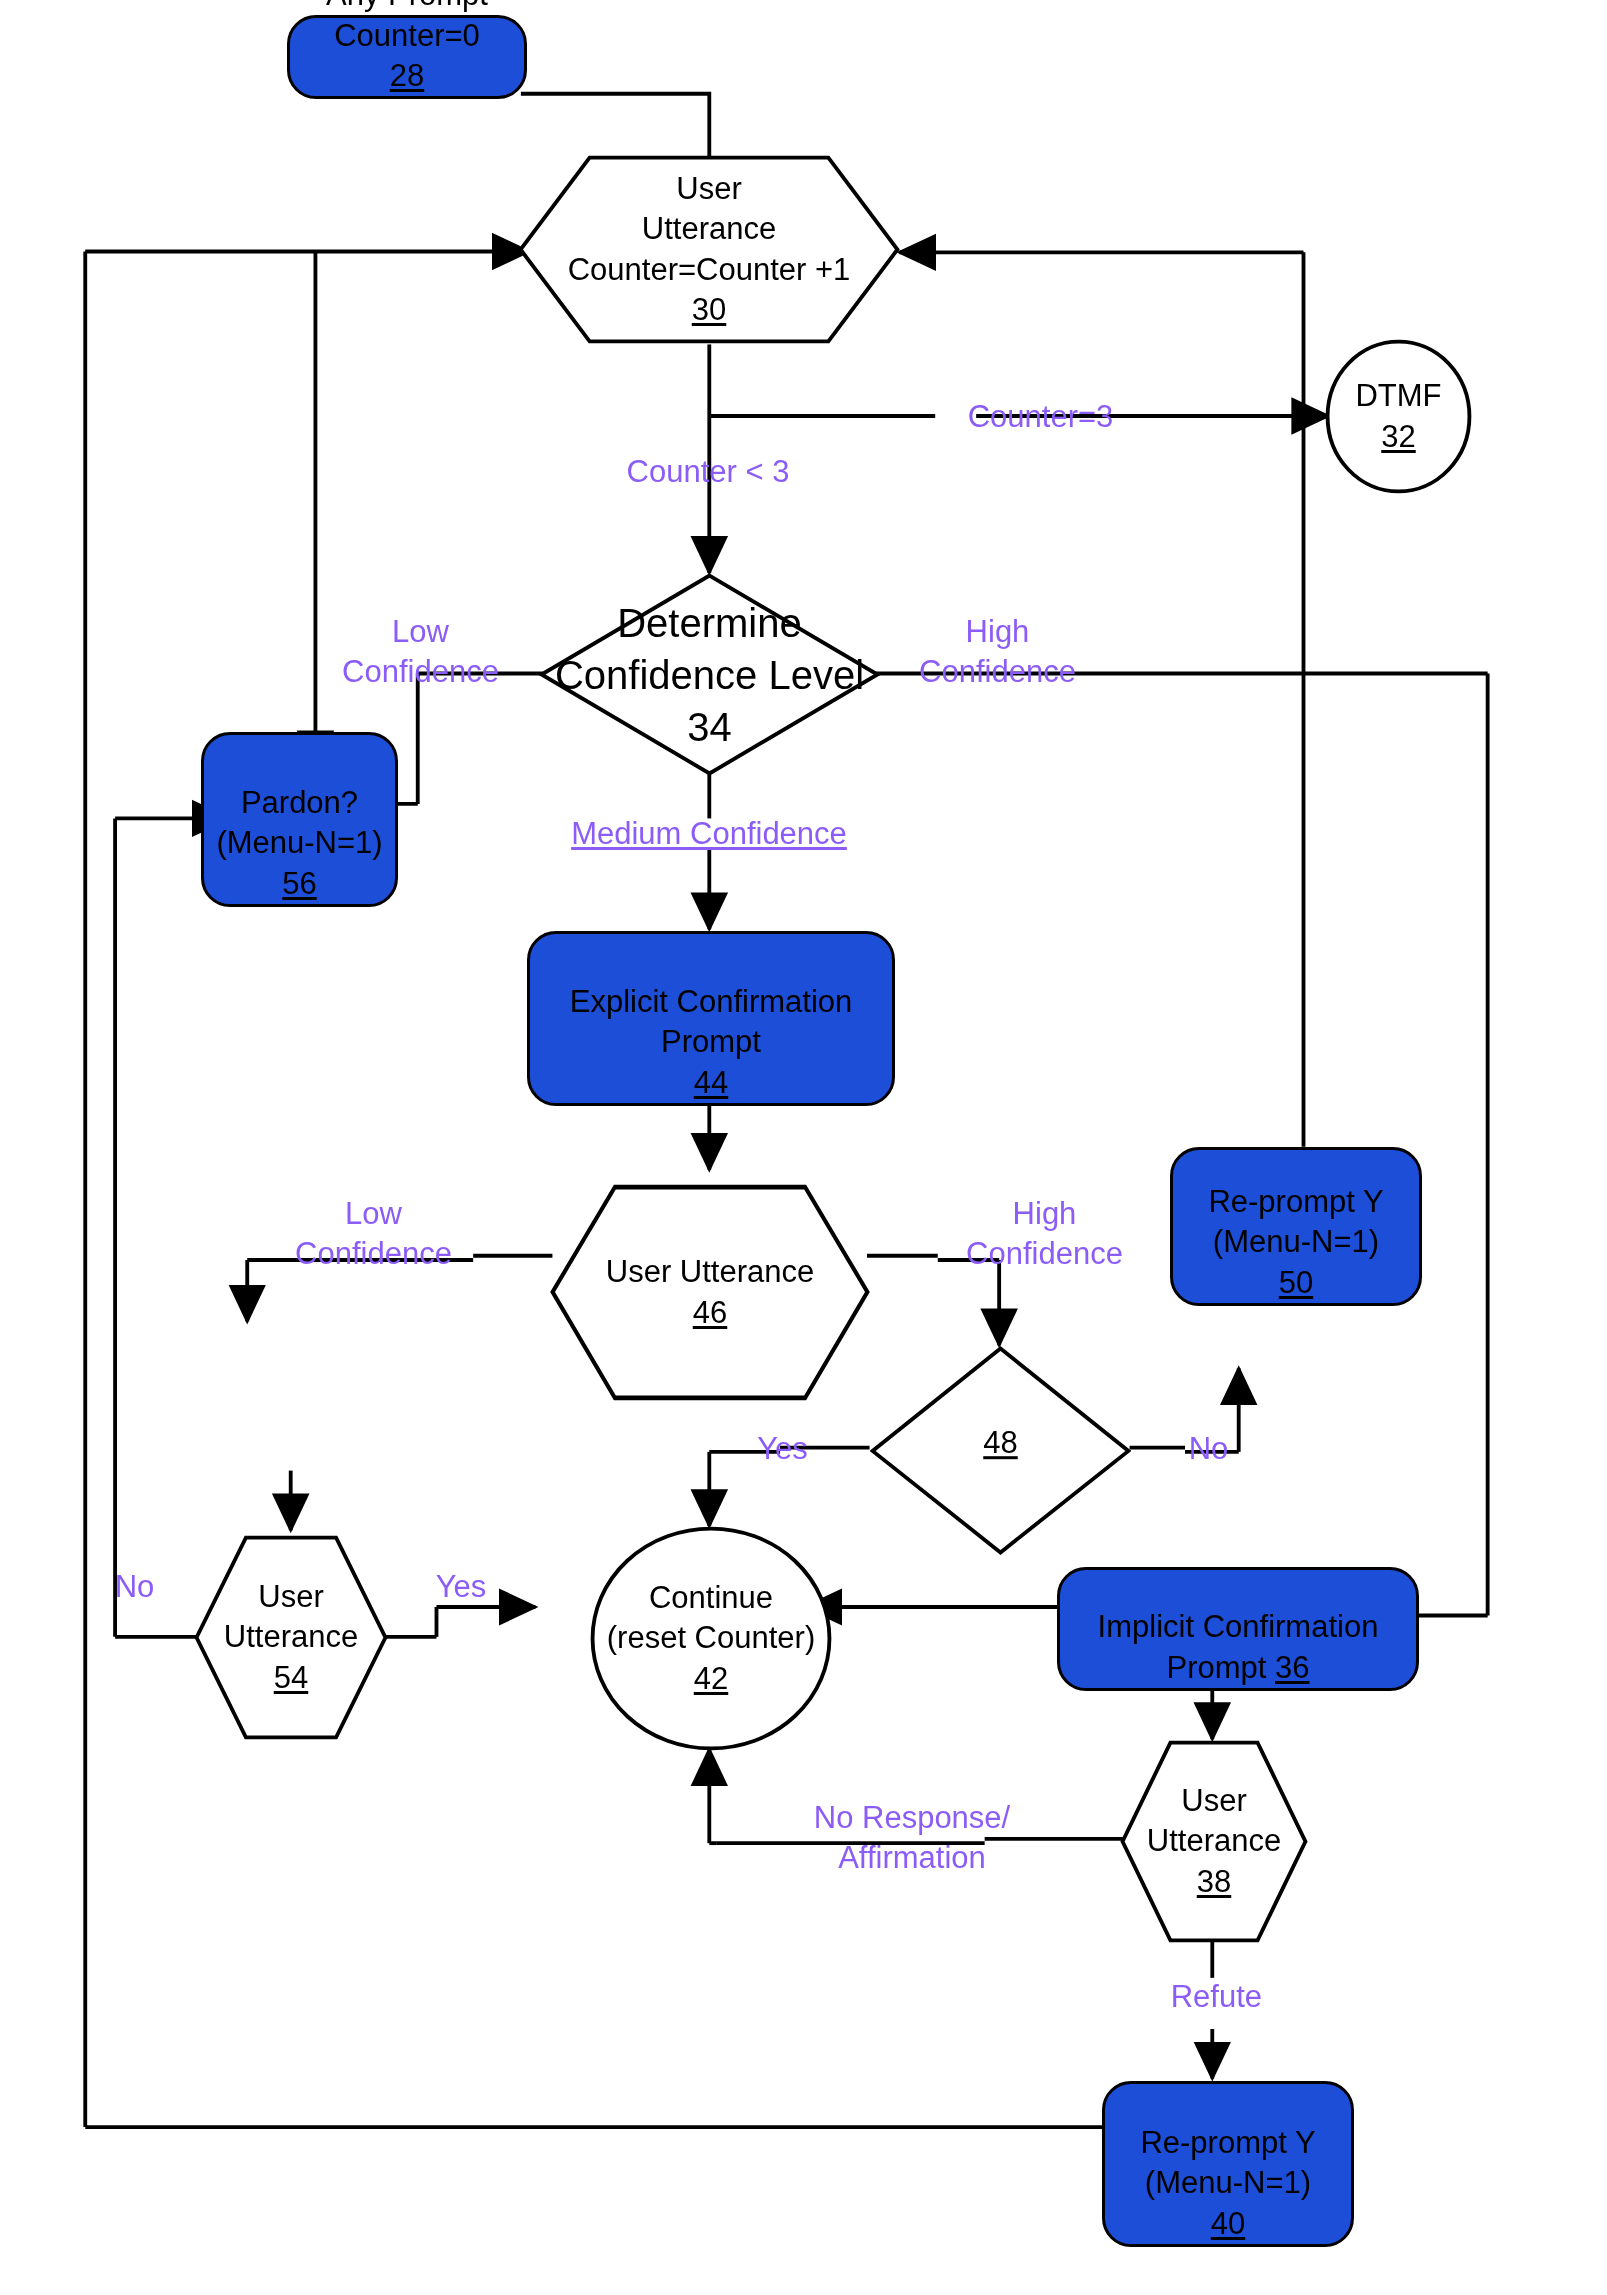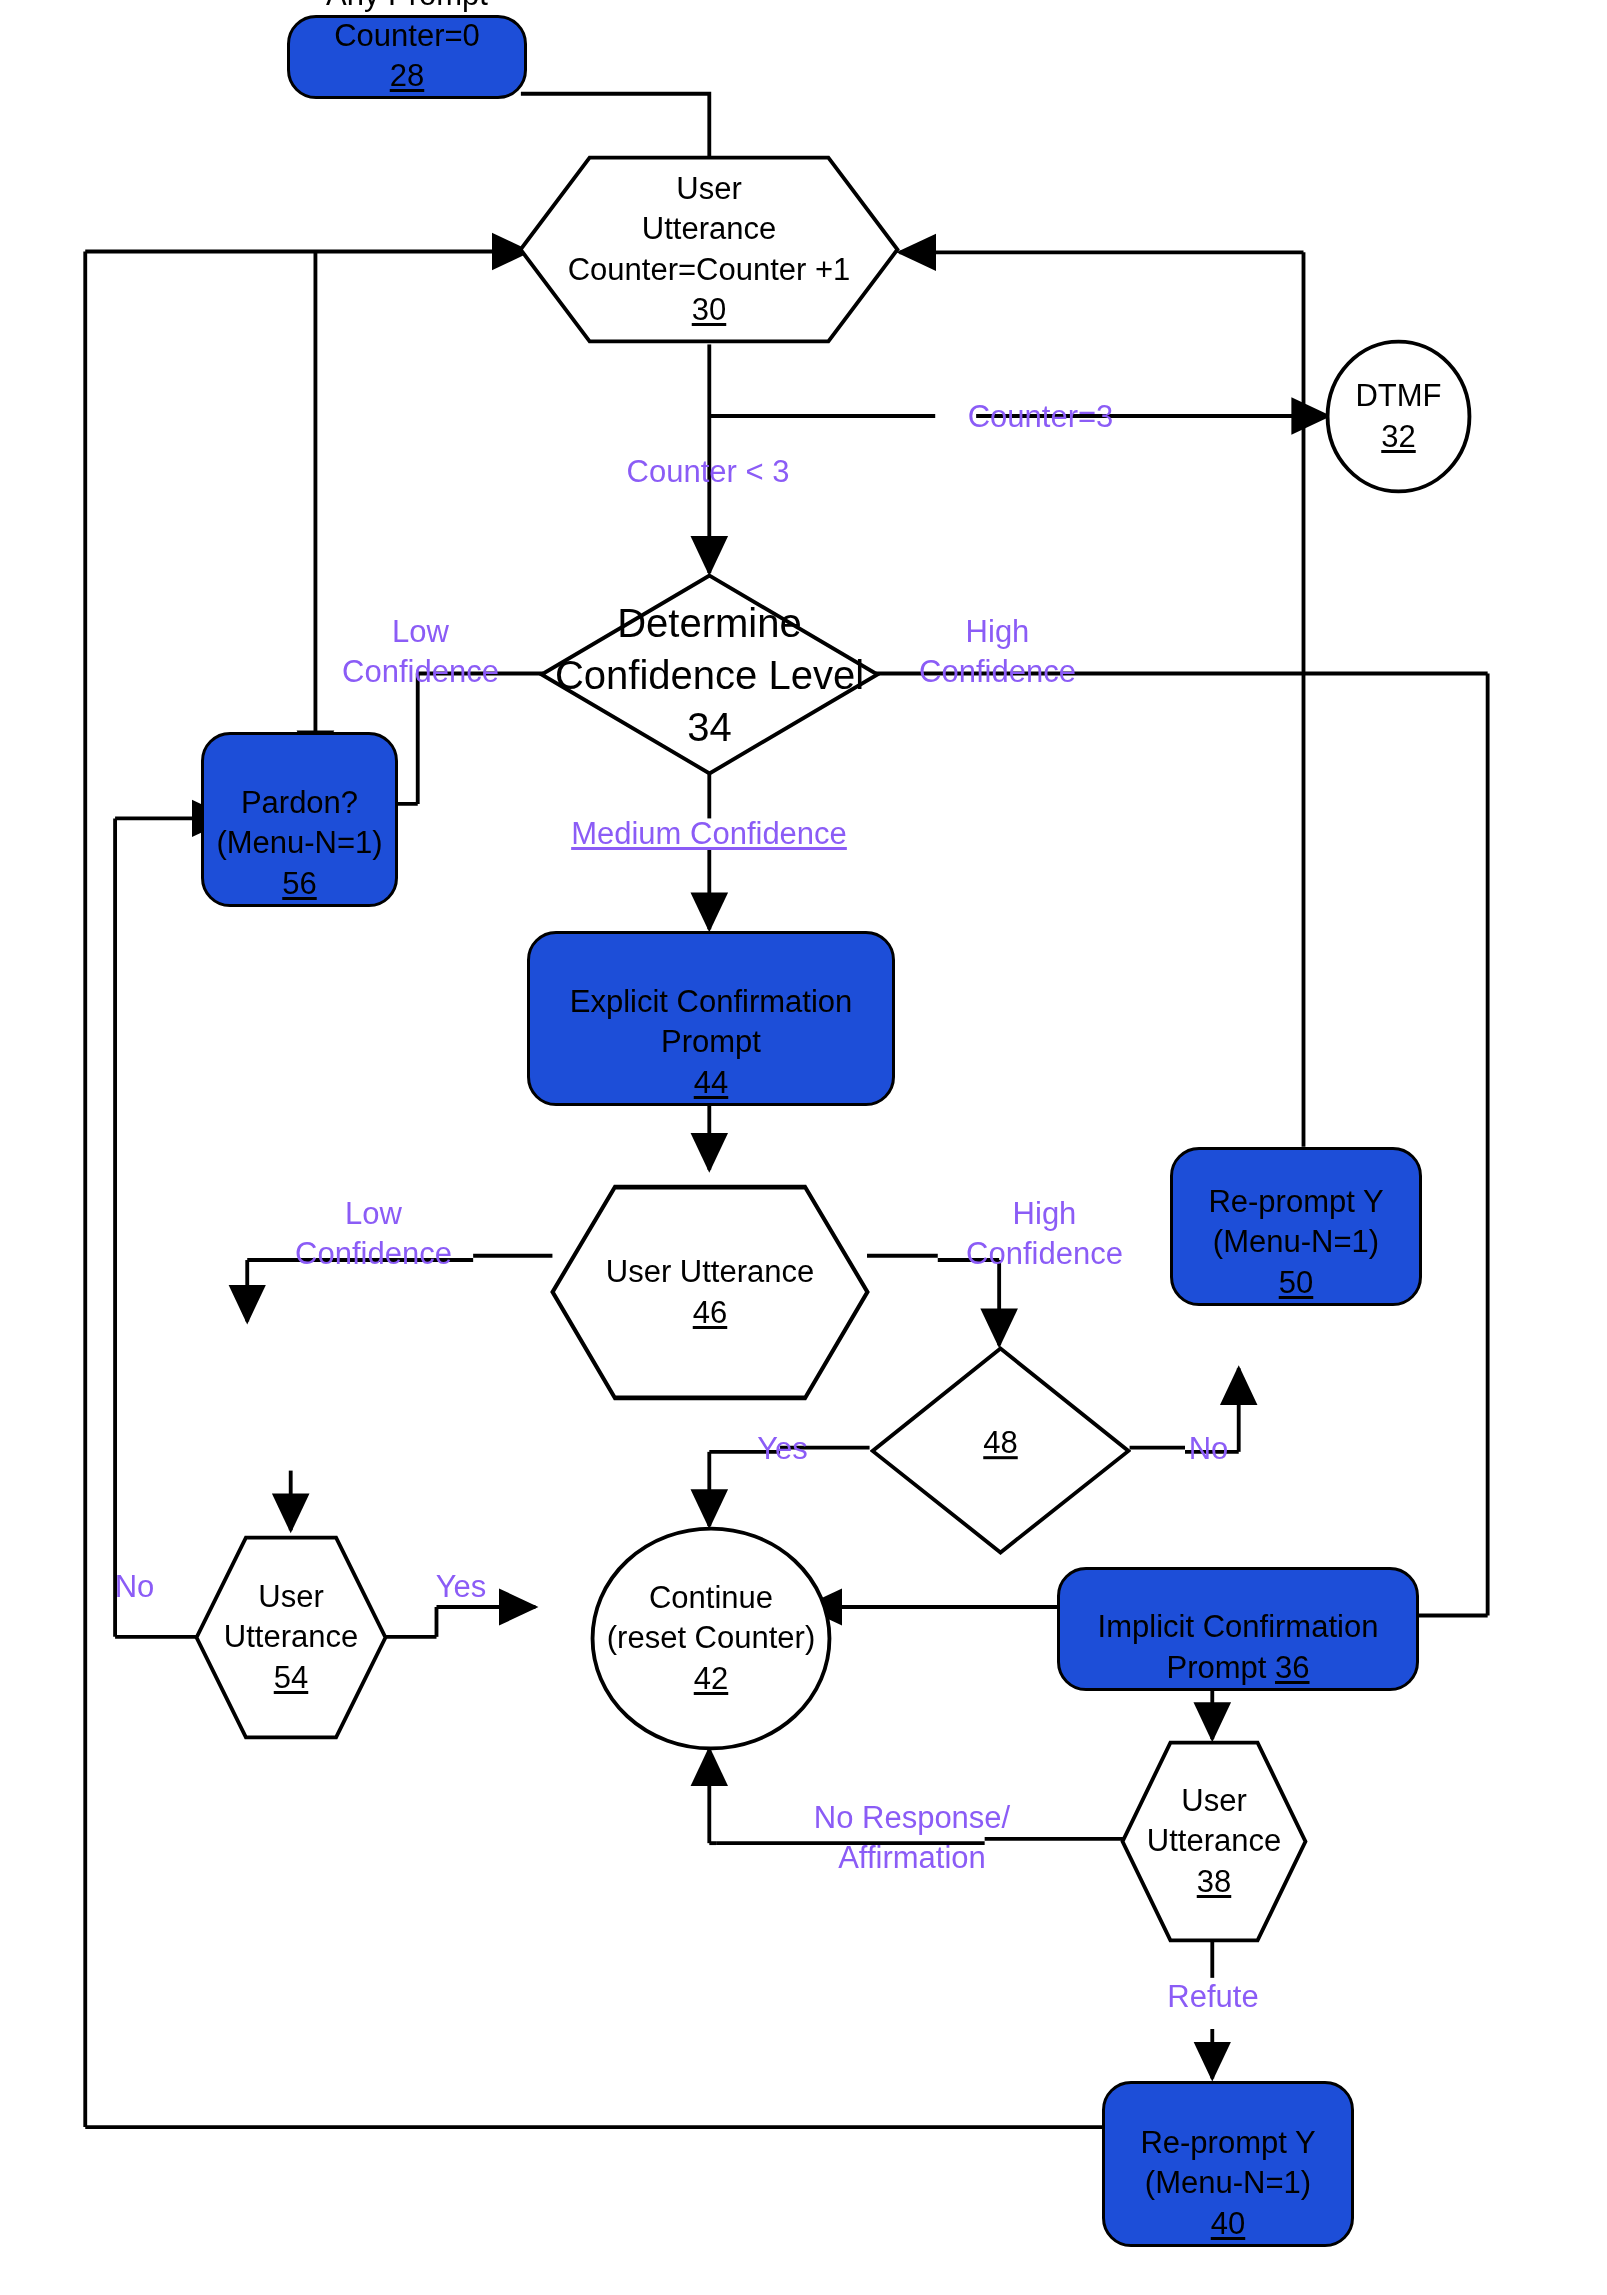--- a/index.html
+++ b/index.html
@@ -252,16 +252,16 @@
   <div class="lbl f36" style="left:740px;top:1429px;width:85px;">Yes</div>
 
   <div class="lbl f36" style="left:1170px;top:1429px;width:77px;">No</div>
 
   <div class="lbl f36" style="left:420px;top:1567px;width:82px;">Yes</div>
 
   <div class="lbl f36" style="left:96px;top:1567px;width:77px;">No</div>
 
   <div class="lbl f36" style="left:767px;top:1798px;width:290px;">No Response/<br>Affirmation</div>
 
-  <div class="lbl f36" style="left:1132px;top:1977px;width:162px;">Refute</div>
+  <div class="lbl f36" style="left:1100px;top:1977px;width:162px;text-align:right;">Refute</div>
 
 </div>
 
 
 </body></html>

